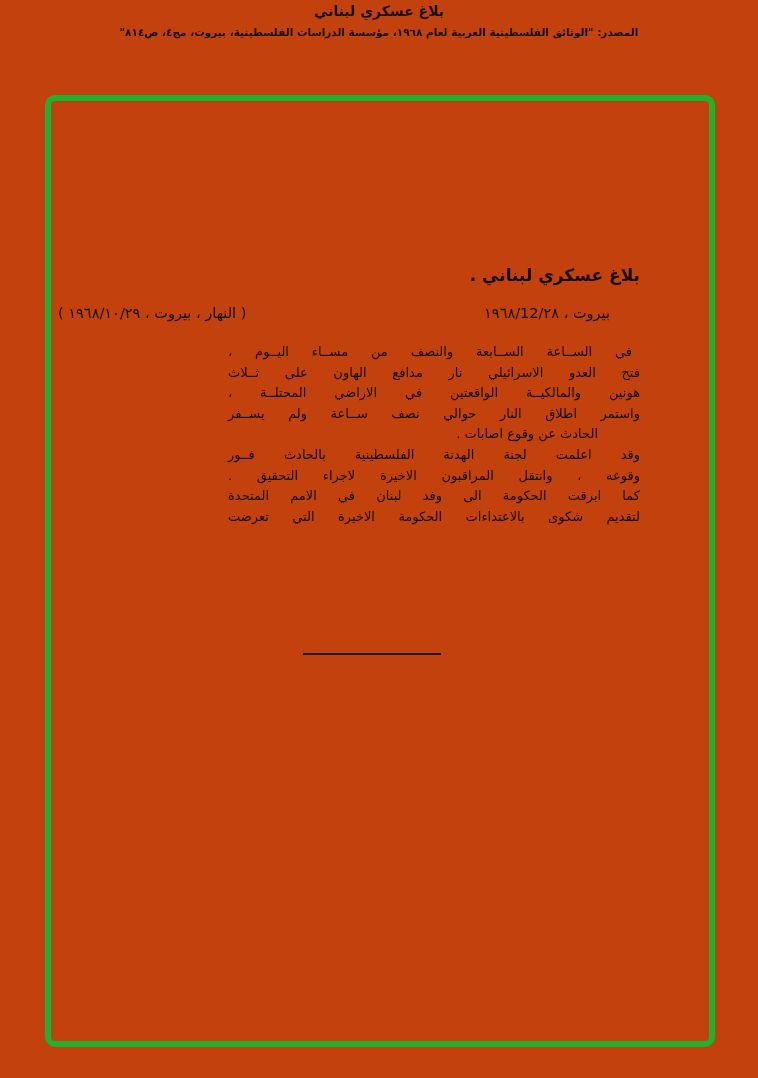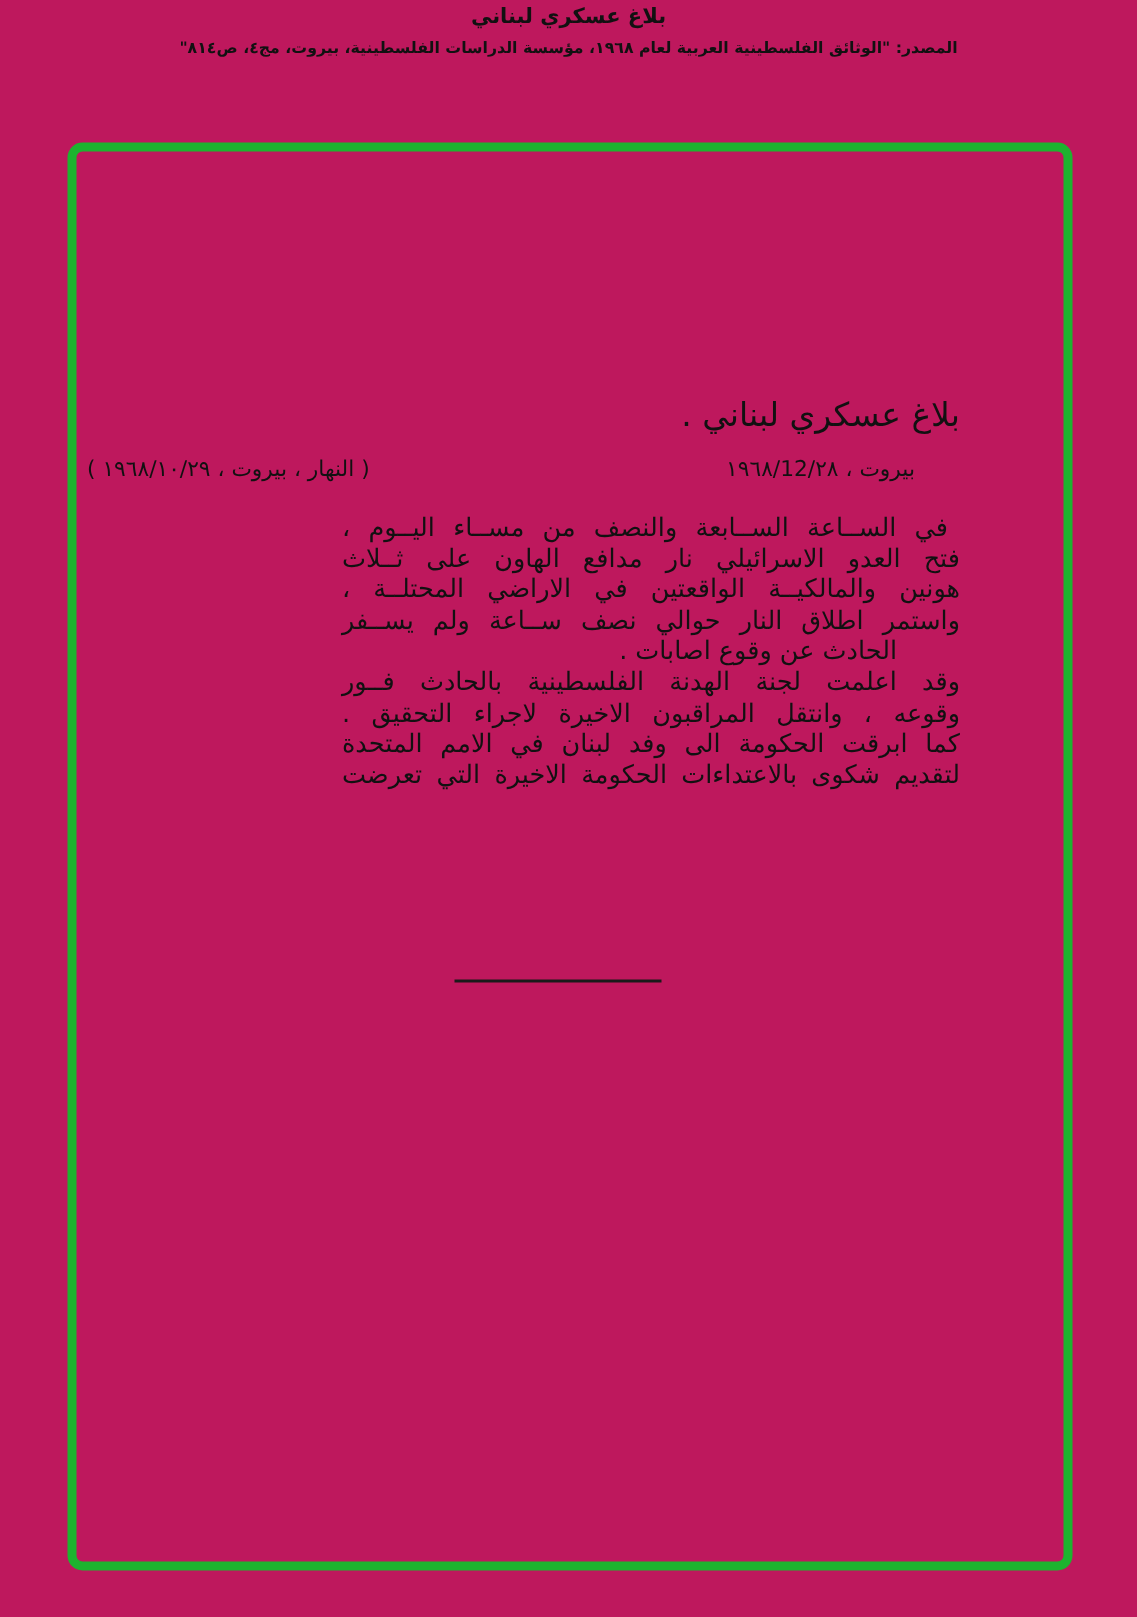--- a/index.html
+++ b/index.html
@@ -4,21 +4,21 @@
 <style>
   html, body {
     margin: 0;
     padding: 0;
     background: #ffffff;
   }
   .page {
     position: relative;
     width: 758px;
     height: 1078px;
-    background: #be185d;
+    background: #c2410c;
     overflow: hidden;
     font-family: "DejaVu Sans", sans-serif;
     color: #111111;
   }
   .top-header {
     position: absolute;
     top: 2px;
     left: 0;
     right: 0;
     text-align: center;
@@ -44,42 +44,42 @@
     box-sizing: border-box;
     border: 6px solid #1DB32F;
     border-radius: 10px;
     background: transparent;
   }
   .doc-title {
     position: absolute;
     top: 265px;
     right: 118px;
     direction: rtl;
-    font-size: 22px;
-    font-weight: normal;
+    font-size: 17px;
+    font-weight: bold;
     white-space: nowrap;
   }
   .dateline {
     position: absolute;
     top: 305px;
     left: 58px;
     right: 148px;
     direction: rtl;
     display: flex;
     justify-content: space-between;
     font-size: 14.5px;
     white-space: nowrap;
   }
   .doc-body {
     position: absolute;
     top: 342px;
     right: 118px;
     width: 412px;
     direction: rtl;
-    font-size: 17px;
+    font-size: 13px;
     line-height: 20.6px;
   }
   .bl { min-height: 20.6px; }
   .bl.j {
     text-align: justify;
     text-align-last: justify;
   }
   .bl.last {
     text-align: center;
     text-align-last: right;

